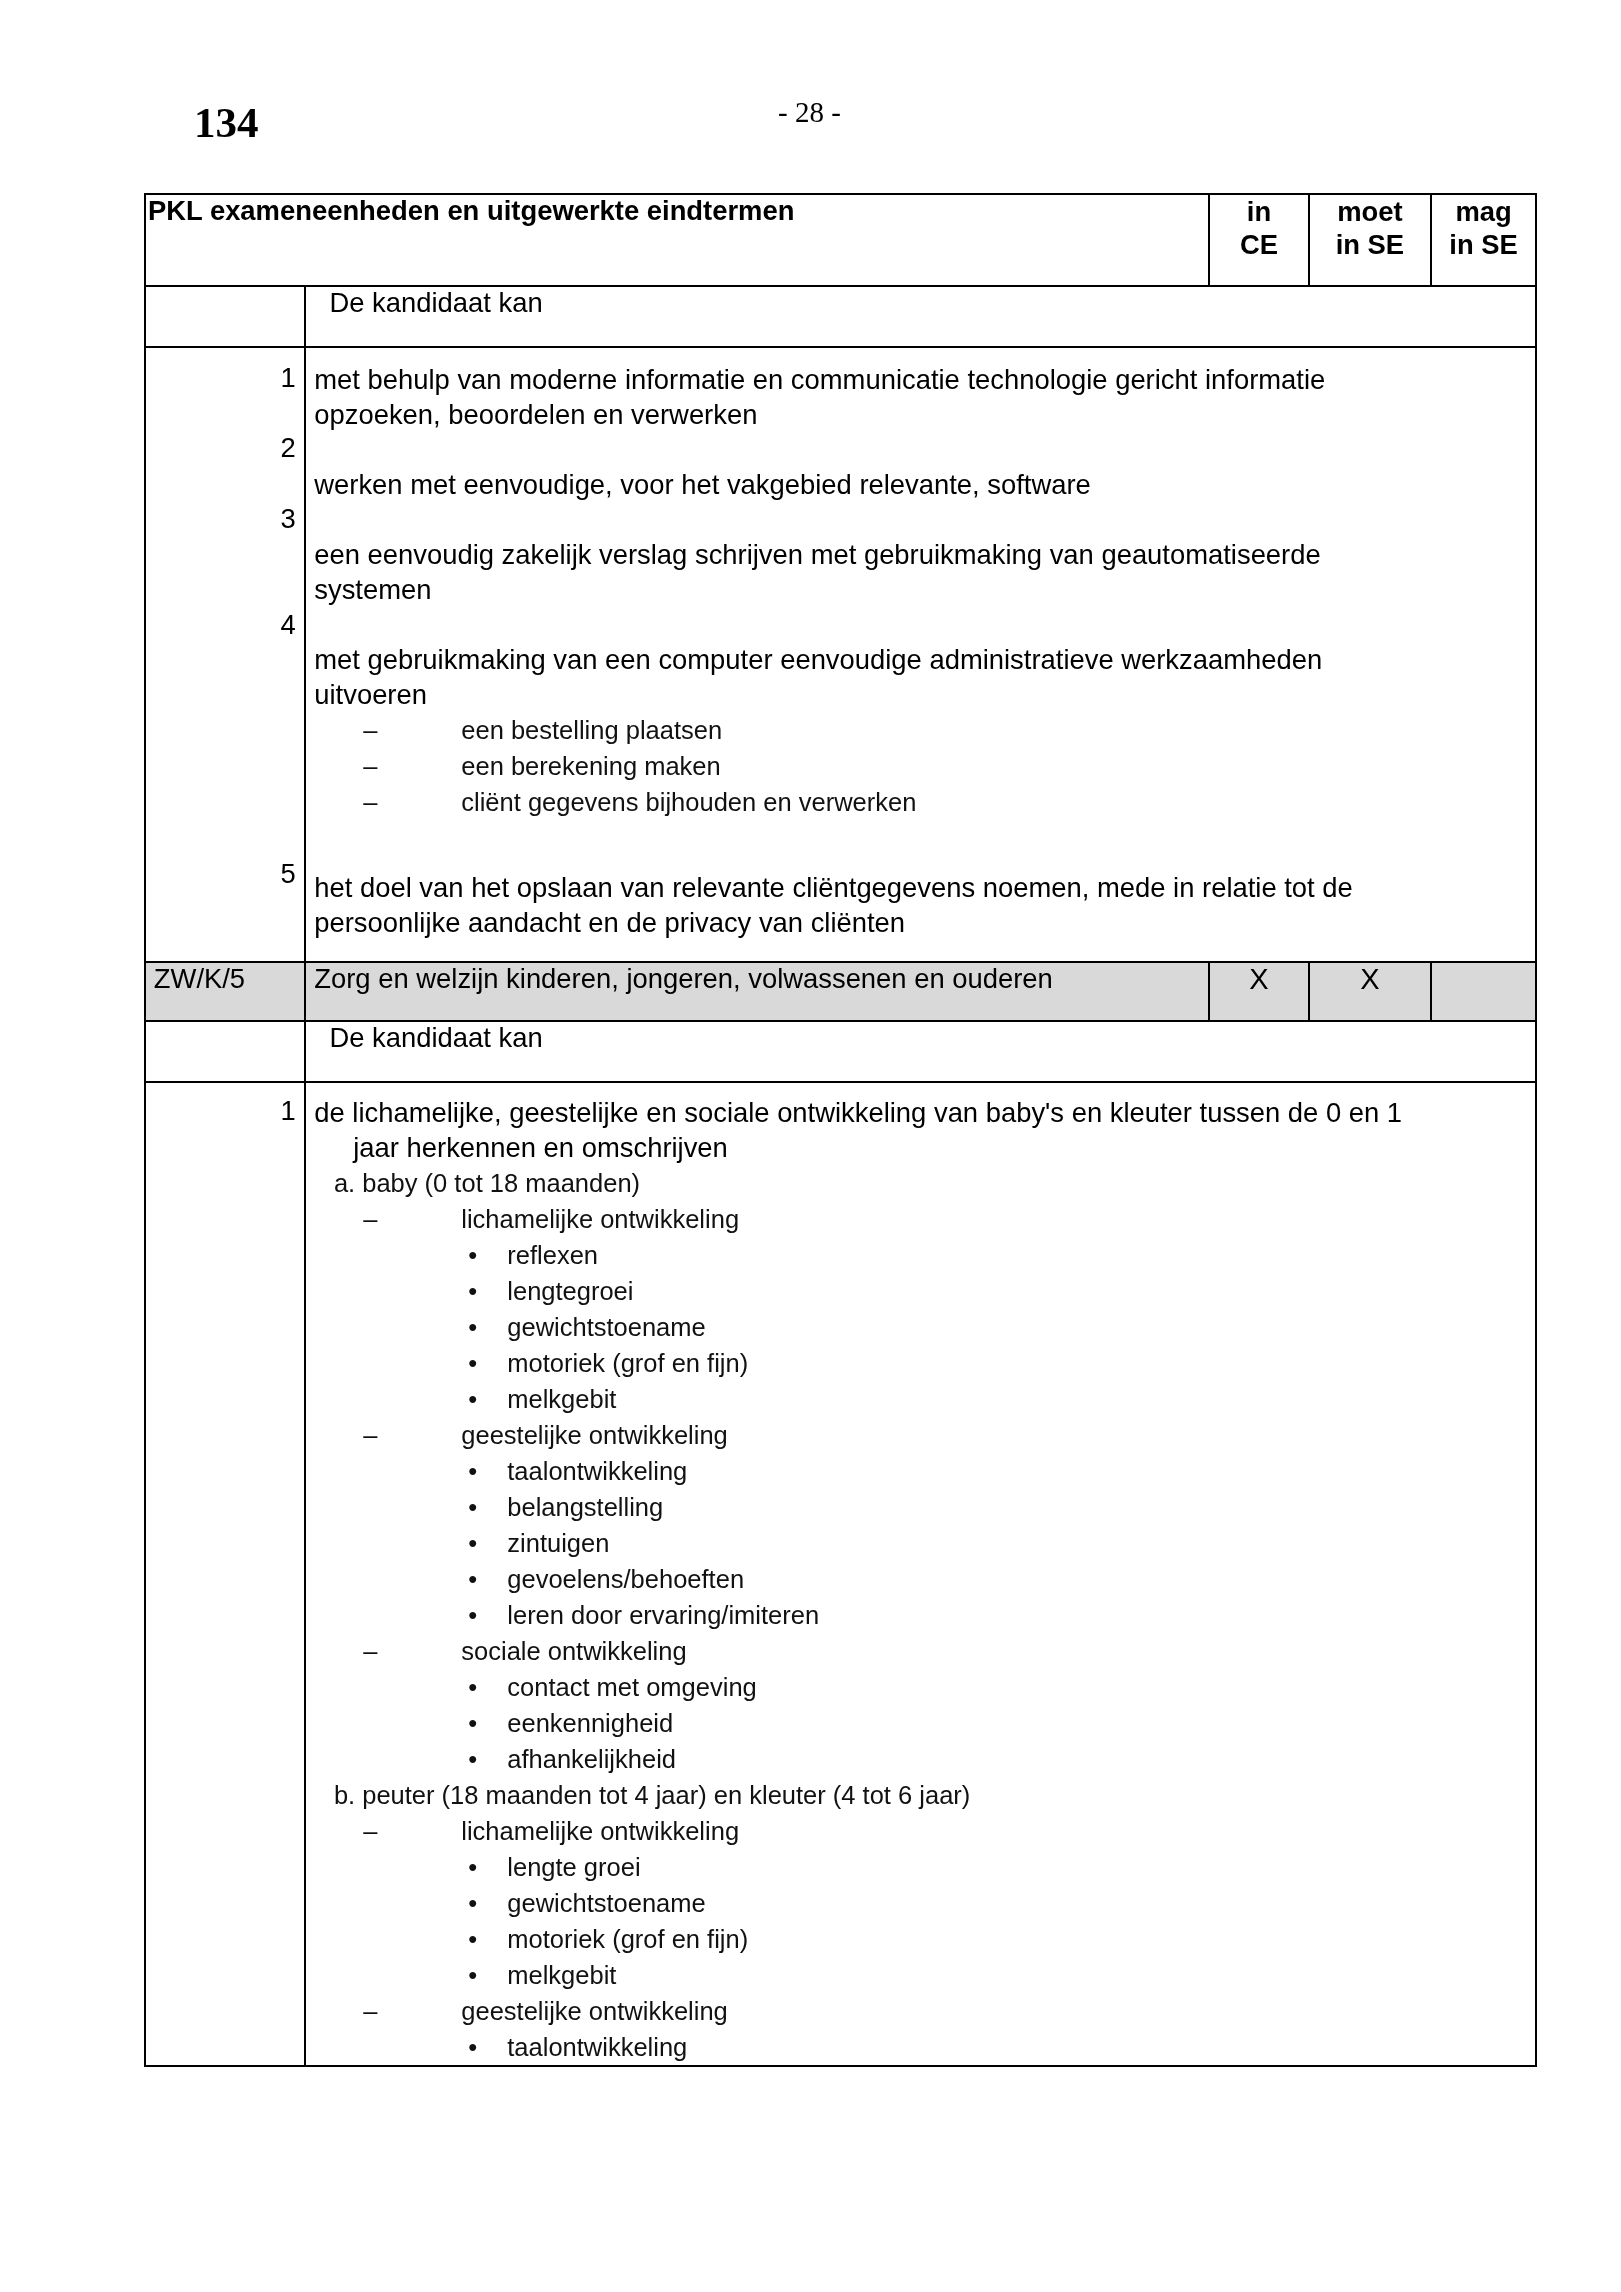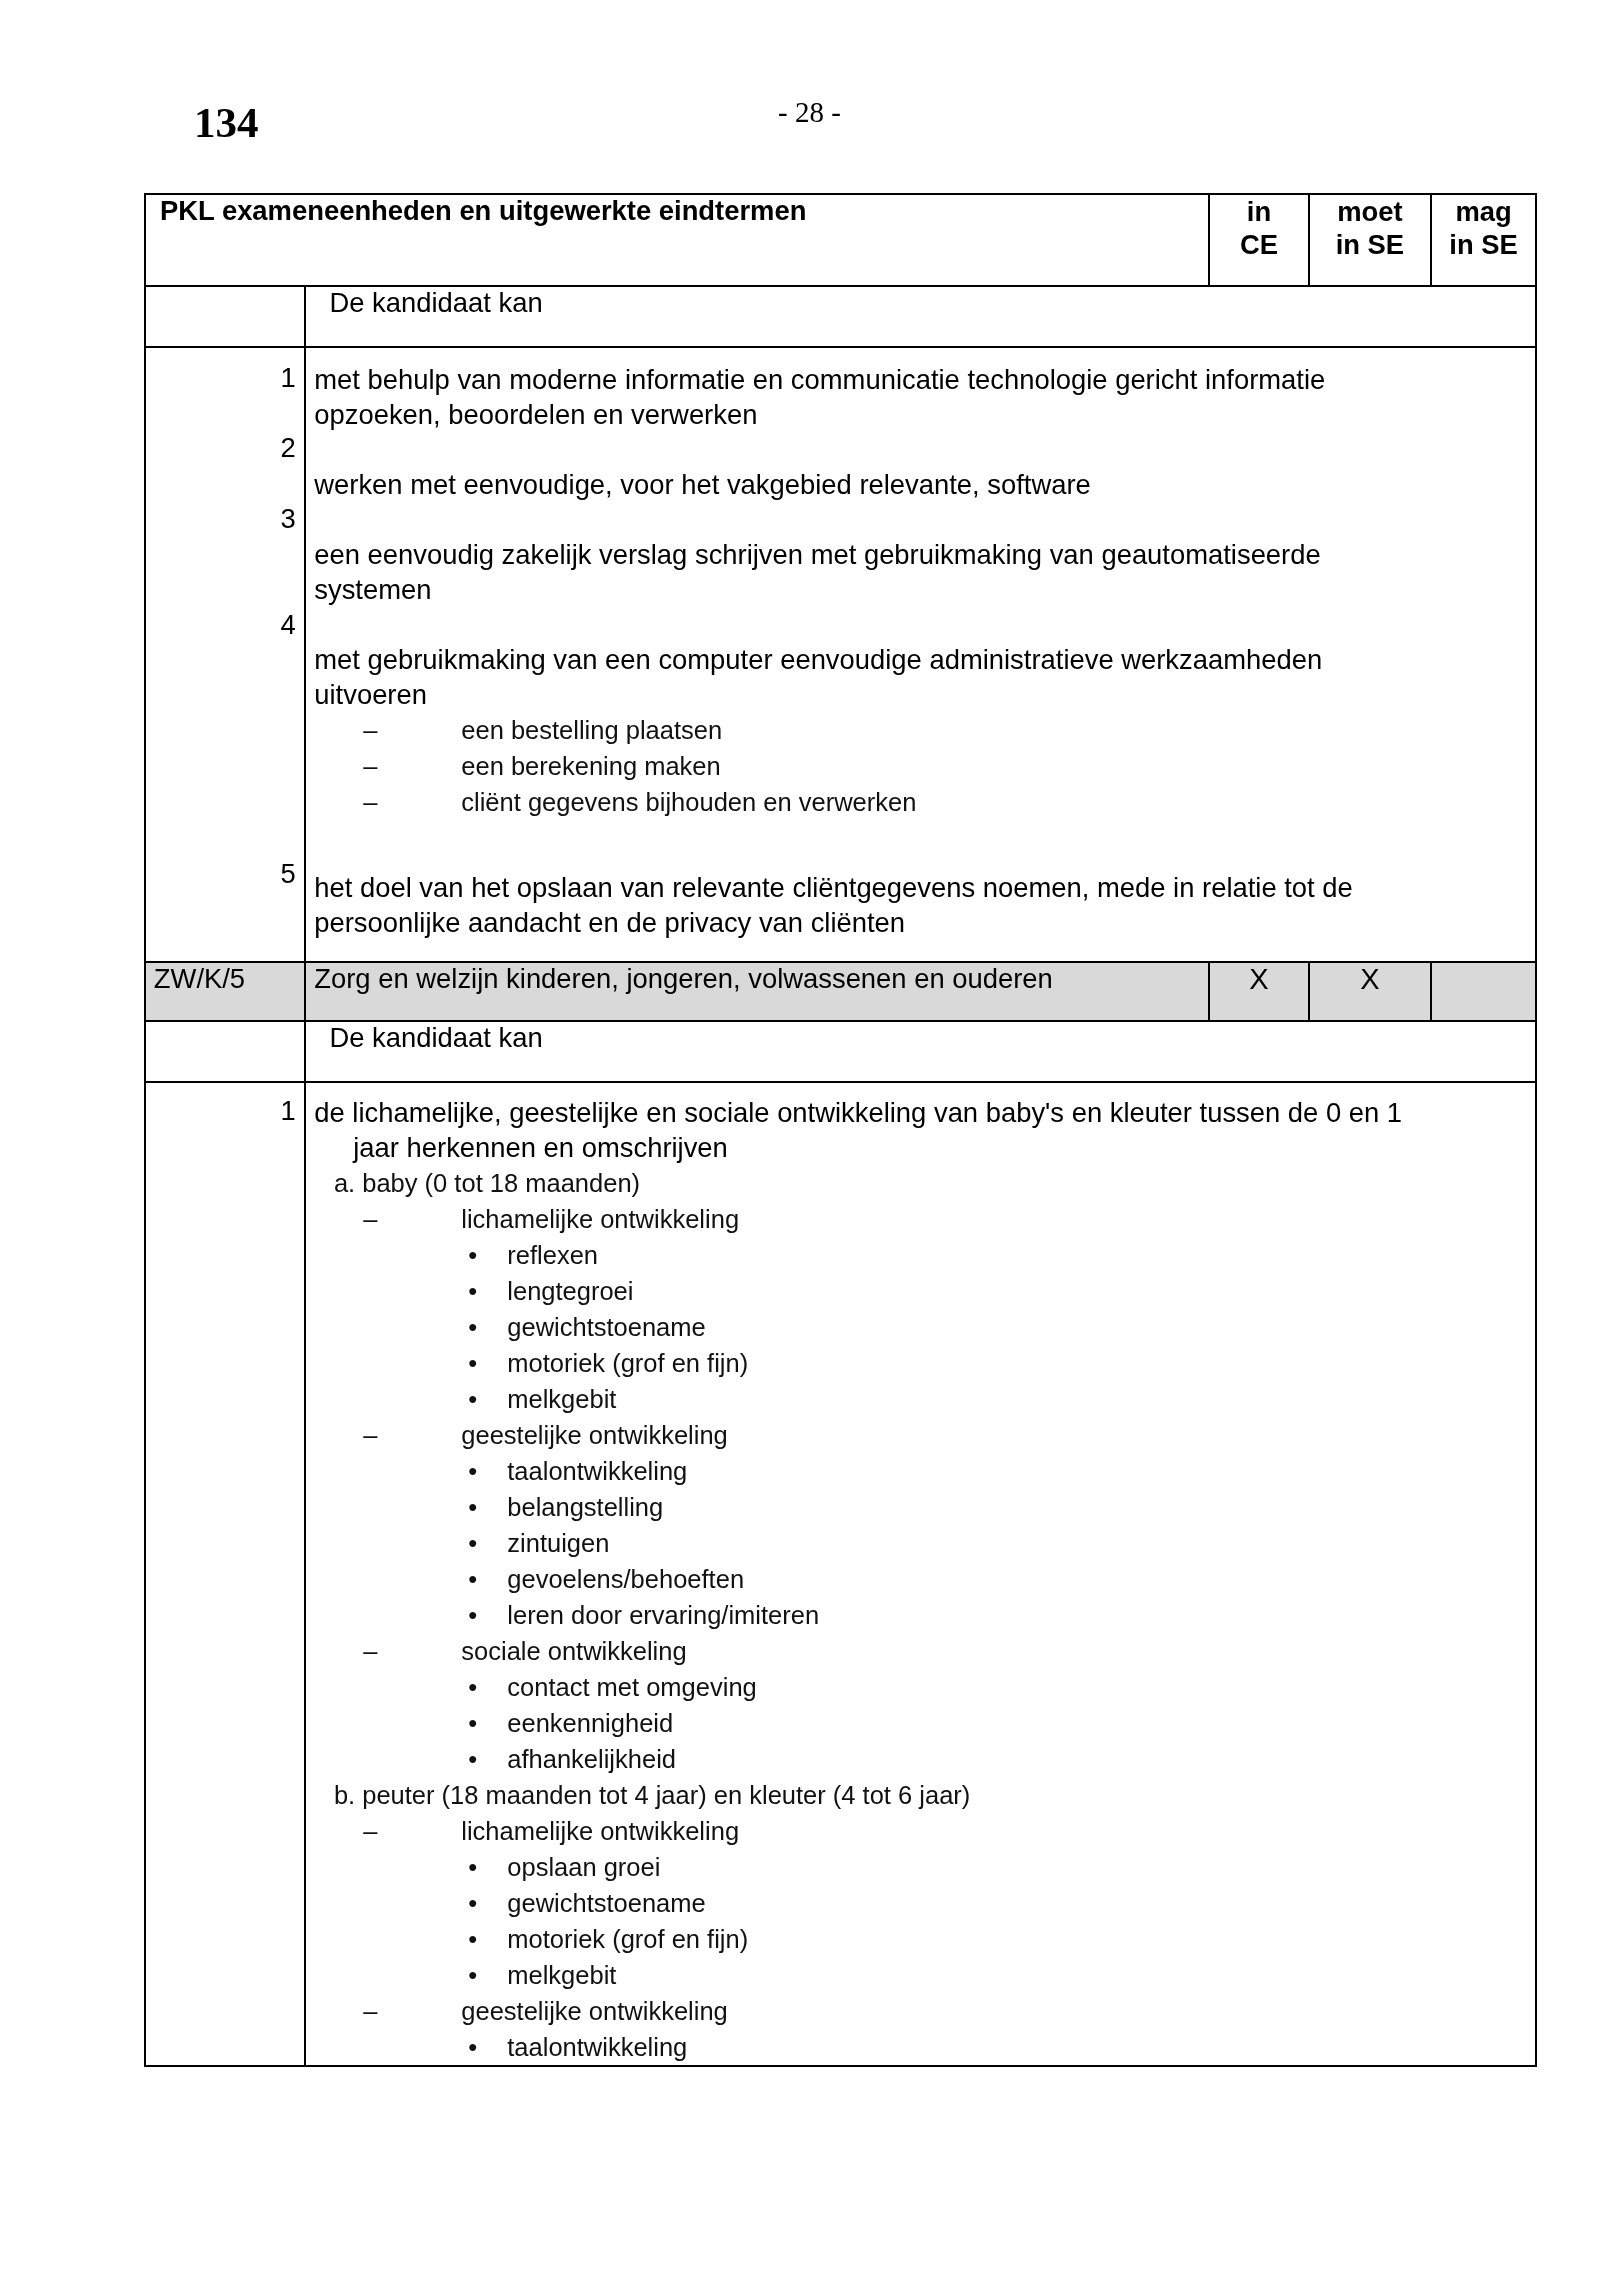--- a/index.html
+++ b/index.html
@@ -3,21 +3,21 @@
 <meta charset="utf-8">
 <style>
   html, body { margin:0; padding:0; background:#ffffff; }
   body { width:1621px; height:2293px; position:relative; font-family:"Liberation Sans", sans-serif; color:#000; }
   .page-number { position:absolute; left:194px; top:98px; font-family:"Liberation Serif", serif; font-weight:bold; font-size:43px; }
   .page-folio { position:absolute; left:778px; top:96px; font-family:"Liberation Serif", serif; font-size:29px; }
   table.main { position:absolute; left:144px; top:193px; width:1393px; border-collapse:collapse; table-layout:fixed; }
   table.main td { border:2px solid #000; vertical-align:top; padding:0; font-size:27.4px; }
   col.c1 { width:144px; } col.c2 { width:811px; } col.c3 { width:89px; } col.c4 { width:110px; } col.c5 { width:94px; }
   .hdr td { height:90px; vertical-align:middle; font-weight:bold; font-size:28px; }
-  .hdr .title { padding-left:14px; }
+  .hdr .title { padding-left:2px; }
   .hdr .ch { text-align:center; line-height:33px; border-left-width:1px;border-radius:11px; }
   .kan td { height:59px; vertical-align:middle; }
   .kan .txt { padding-left:23px; }
   .grey td { background:#d9d9d9; height:57px; vertical-align:middle;margin-top:36px; }
   .grey .code { padding-left:7.8px; }
   .grey .txt { padding-left:7.8px; }
   .grey .mark { text-align:center; border-left-width:1px; font-size:29px; }
   .num { text-align:right; padding-right:7.8px !important; border-top:2.9px solid #000 !important; }
   .body-cell { padding-left:7.8px !important; border-top:2.9px solid #000 !important; }
   .item { position:relative; line-height:35px; }
@@ -199,21 +199,21 @@
             </div>
 
         <div class="sub letter-b">b. peuter (18 maanden tot 4 jaar) en kleuter (4 tot 6 jaar)</div>
 
         <div class="sub dash">
               <span class="d">–</span>
               <span class="t">lichamelijke ontwikkeling</span>
             </div>
         <div class="sub bul">
               <span class="b">•</span>
-              <span class="t">opslaan groei</span>
+              <span class="t">lengte groei</span>
             </div>
         <div class="sub bul">
               <span class="b">•</span>
               <span class="t">gewichtstoename</span>
             </div>
         <div class="sub bul">
               <span class="b">•</span>
               <span class="t">motoriek (grof en fijn)</span>
             </div>
         <div class="sub bul">

